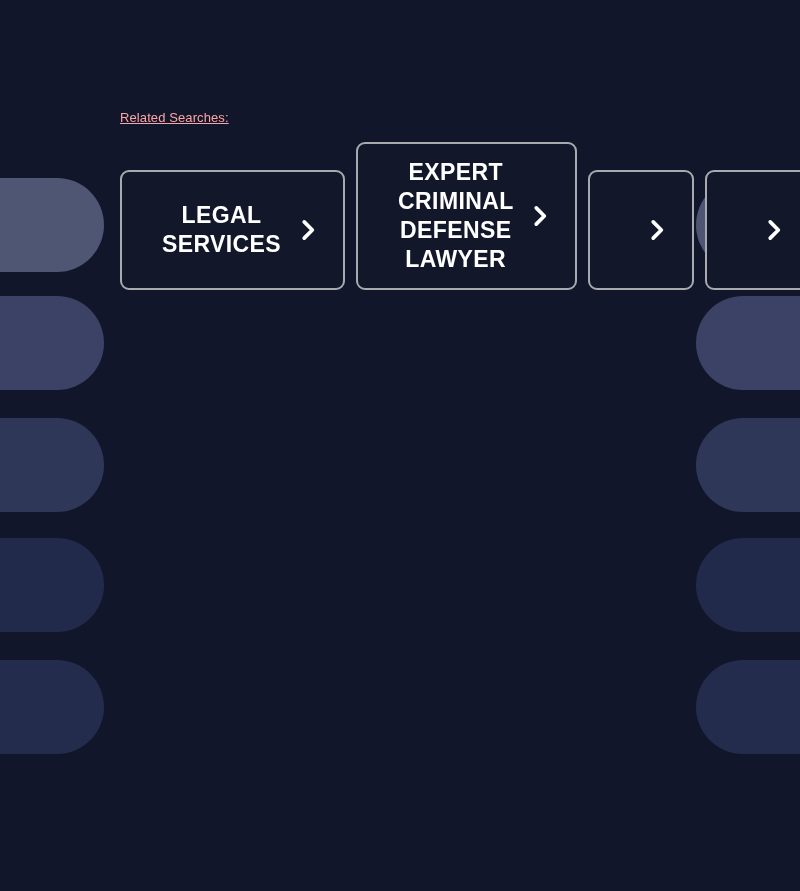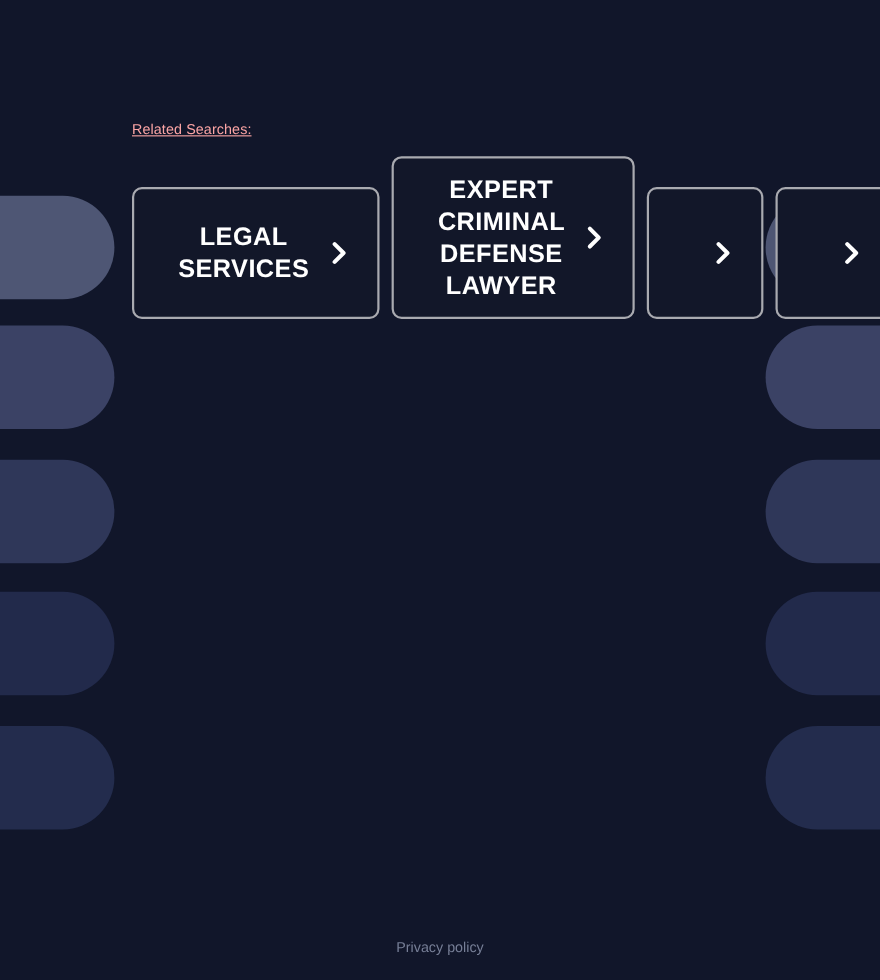--- a/index.html
+++ b/index.html
@@ -153,17 +153,14 @@
           <path d="M8.5 4.5 L16 12 L8.5 19.5" fill="none" stroke="#ffffff" stroke-width="3.4" stroke-linecap="round" stroke-linejoin="round"></path>
         </svg>
       </button>
       <button class="search-button">
         <svg class="chevron-icon" viewBox="0 0 24 24">
           <path d="M8.5 4.5 L16 12 L8.5 19.5" fill="none" stroke="#ffffff" stroke-width="3.4" stroke-linecap="round" stroke-linejoin="round"></path>
         </svg>
       </button>
     </div>
 
-  <div id="footer">
-    <a id="privacy-policy-link">Privacy policy</a>
-  </div>
 
 </div>
 
 </body></html>

